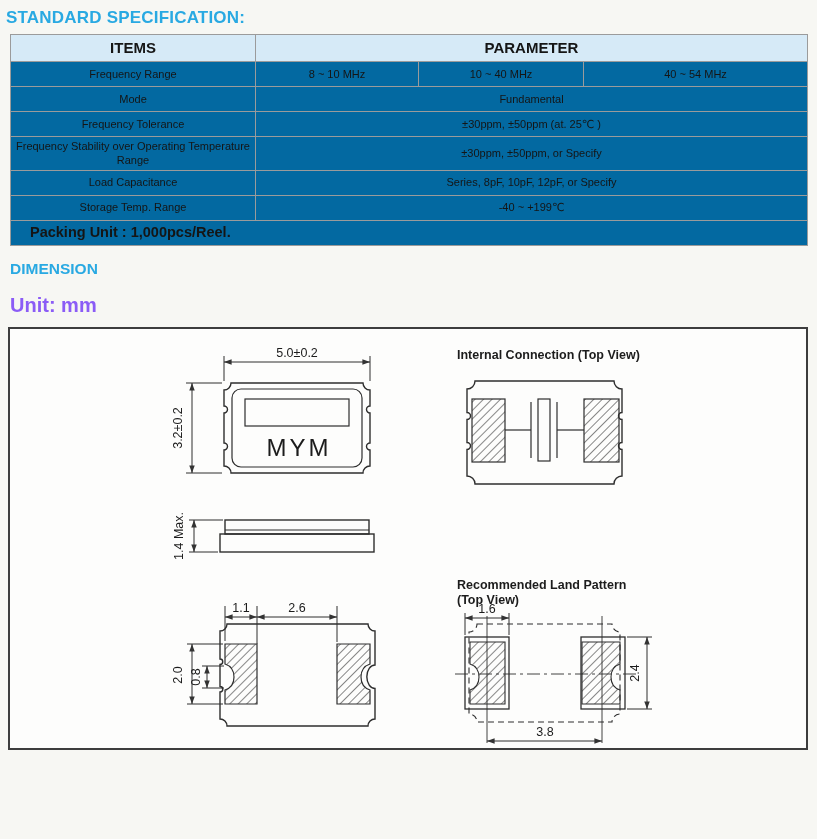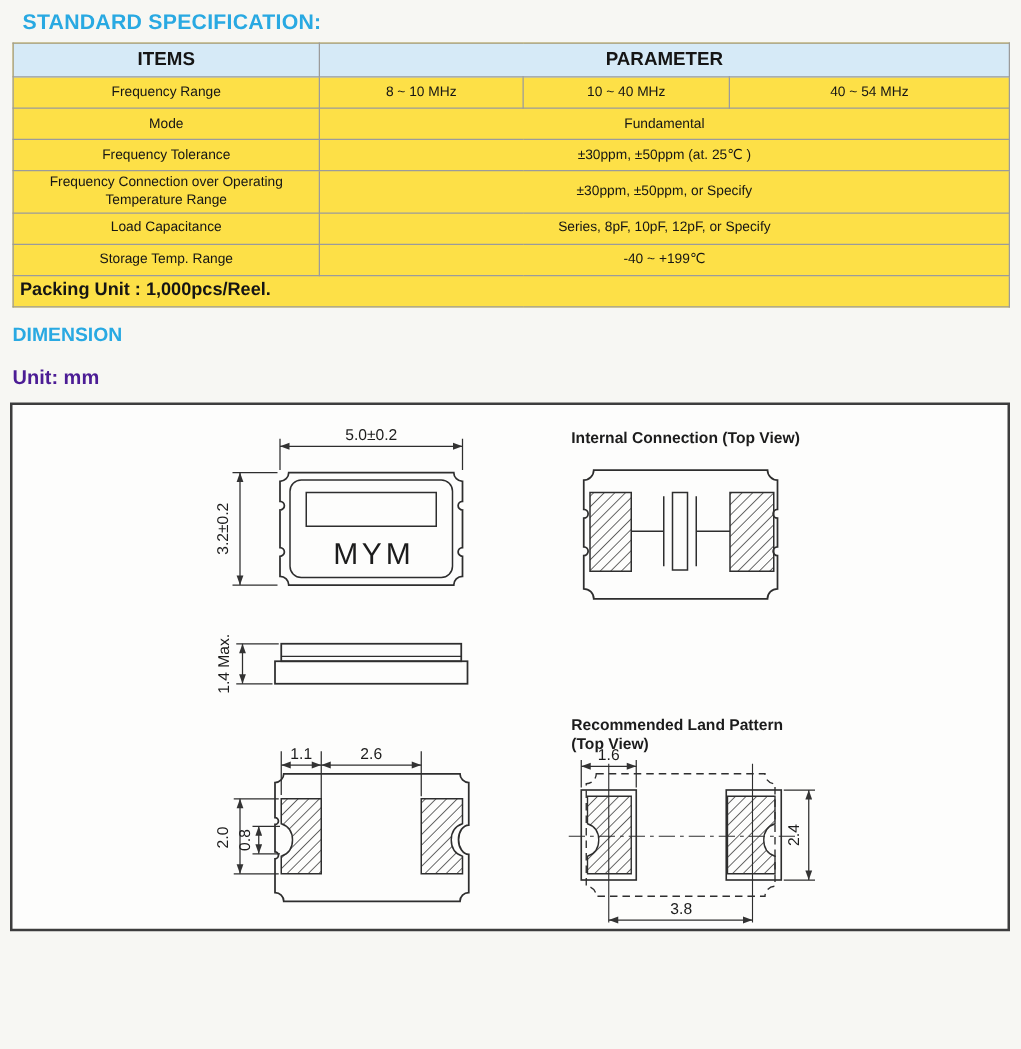--- a/index.html
+++ b/index.html
@@ -5,61 +5,61 @@
   html,body{margin:0;padding:0;}
   body{
     width:817px;height:839px;
     background:#f7f7f3;
     font-family:"Liberation Sans","DejaVu Sans",sans-serif;
     color:#151515;
     position:relative;
     overflow:hidden;
   }
   .spec-heading{
-    margin:8px 0 0 18px;
+    margin:8px 0 0 6px;
     font-size:17px;font-weight:bold;
     color:#29a9e2;
     letter-spacing:.2px;
   }
   table.spec{
     border-collapse:collapse;
     table-layout:fixed;
     margin:6px 0 0 10px;
     width:797px;
-    background:#fde047;
+    background:#0369a1;
   }
   table.spec td, table.spec th{
     border:1px solid #9b9b9b;
     text-align:center;
     font-size:11px;
     padding:2px 4px;
     line-height:1.3;
     height:20px;
   }
   table.spec th{
     background:#d6eaf7;
     font-size:15px;
     font-weight:bold;
     height:22px;
   }
   table.spec td.packing{
     text-align:left;
     font-weight:bold;
     font-size:14.5px;
-    padding-left:5px;
+    padding-left:19px;
   }
   .dim-heading{
     margin:14px 0 16px 10px;
     font-size:15.5px;font-weight:bold;
     color:#29a9e2;
   }
   .unit-label{
     margin:3px 0 0 10px;
-    font-size:16px;font-weight:bold;
-    color:#4c1d95;
+    font-size:20px;font-weight:bold;
+    color:#8b5cf6;
   }
   .dim-box{
     margin:10px 0 0 8px;
     width:796px;height:419px;
     border:2px solid #3d3d3d;
     background:#fdfdfc;
   }
   svg text{fill:#1c1c1c;}
   .dimlabel{font-size:12.5px;}
   .marking{font-size:24px;letter-spacing:3px;}
@@ -92,21 +92,21 @@
       </tr>
       <tr>
         <td>Mode</td>
         <td colspan="3">Fundamental</td>
       </tr>
       <tr>
         <td>Frequency Tolerance</td>
         <td colspan="3">±30ppm, ±50ppm (at. 25℃ )</td>
       </tr>
       <tr>
-        <td>Frequency Connection over Operating Temperature Range</td>
+        <td>Frequency Stability over Operating Temperature Range</td>
         <td colspan="3">±30ppm, ±50ppm, or Specify</td>
       </tr>
       <tr>
         <td>Load Capacitance</td>
         <td colspan="3">Series, 8pF, 10pF, 12pF, or Specify</td>
       </tr>
       <tr>
         <td>Storage Temp. Range</td>
         <td colspan="3">-40 ~ +199℃</td>
       </tr>

